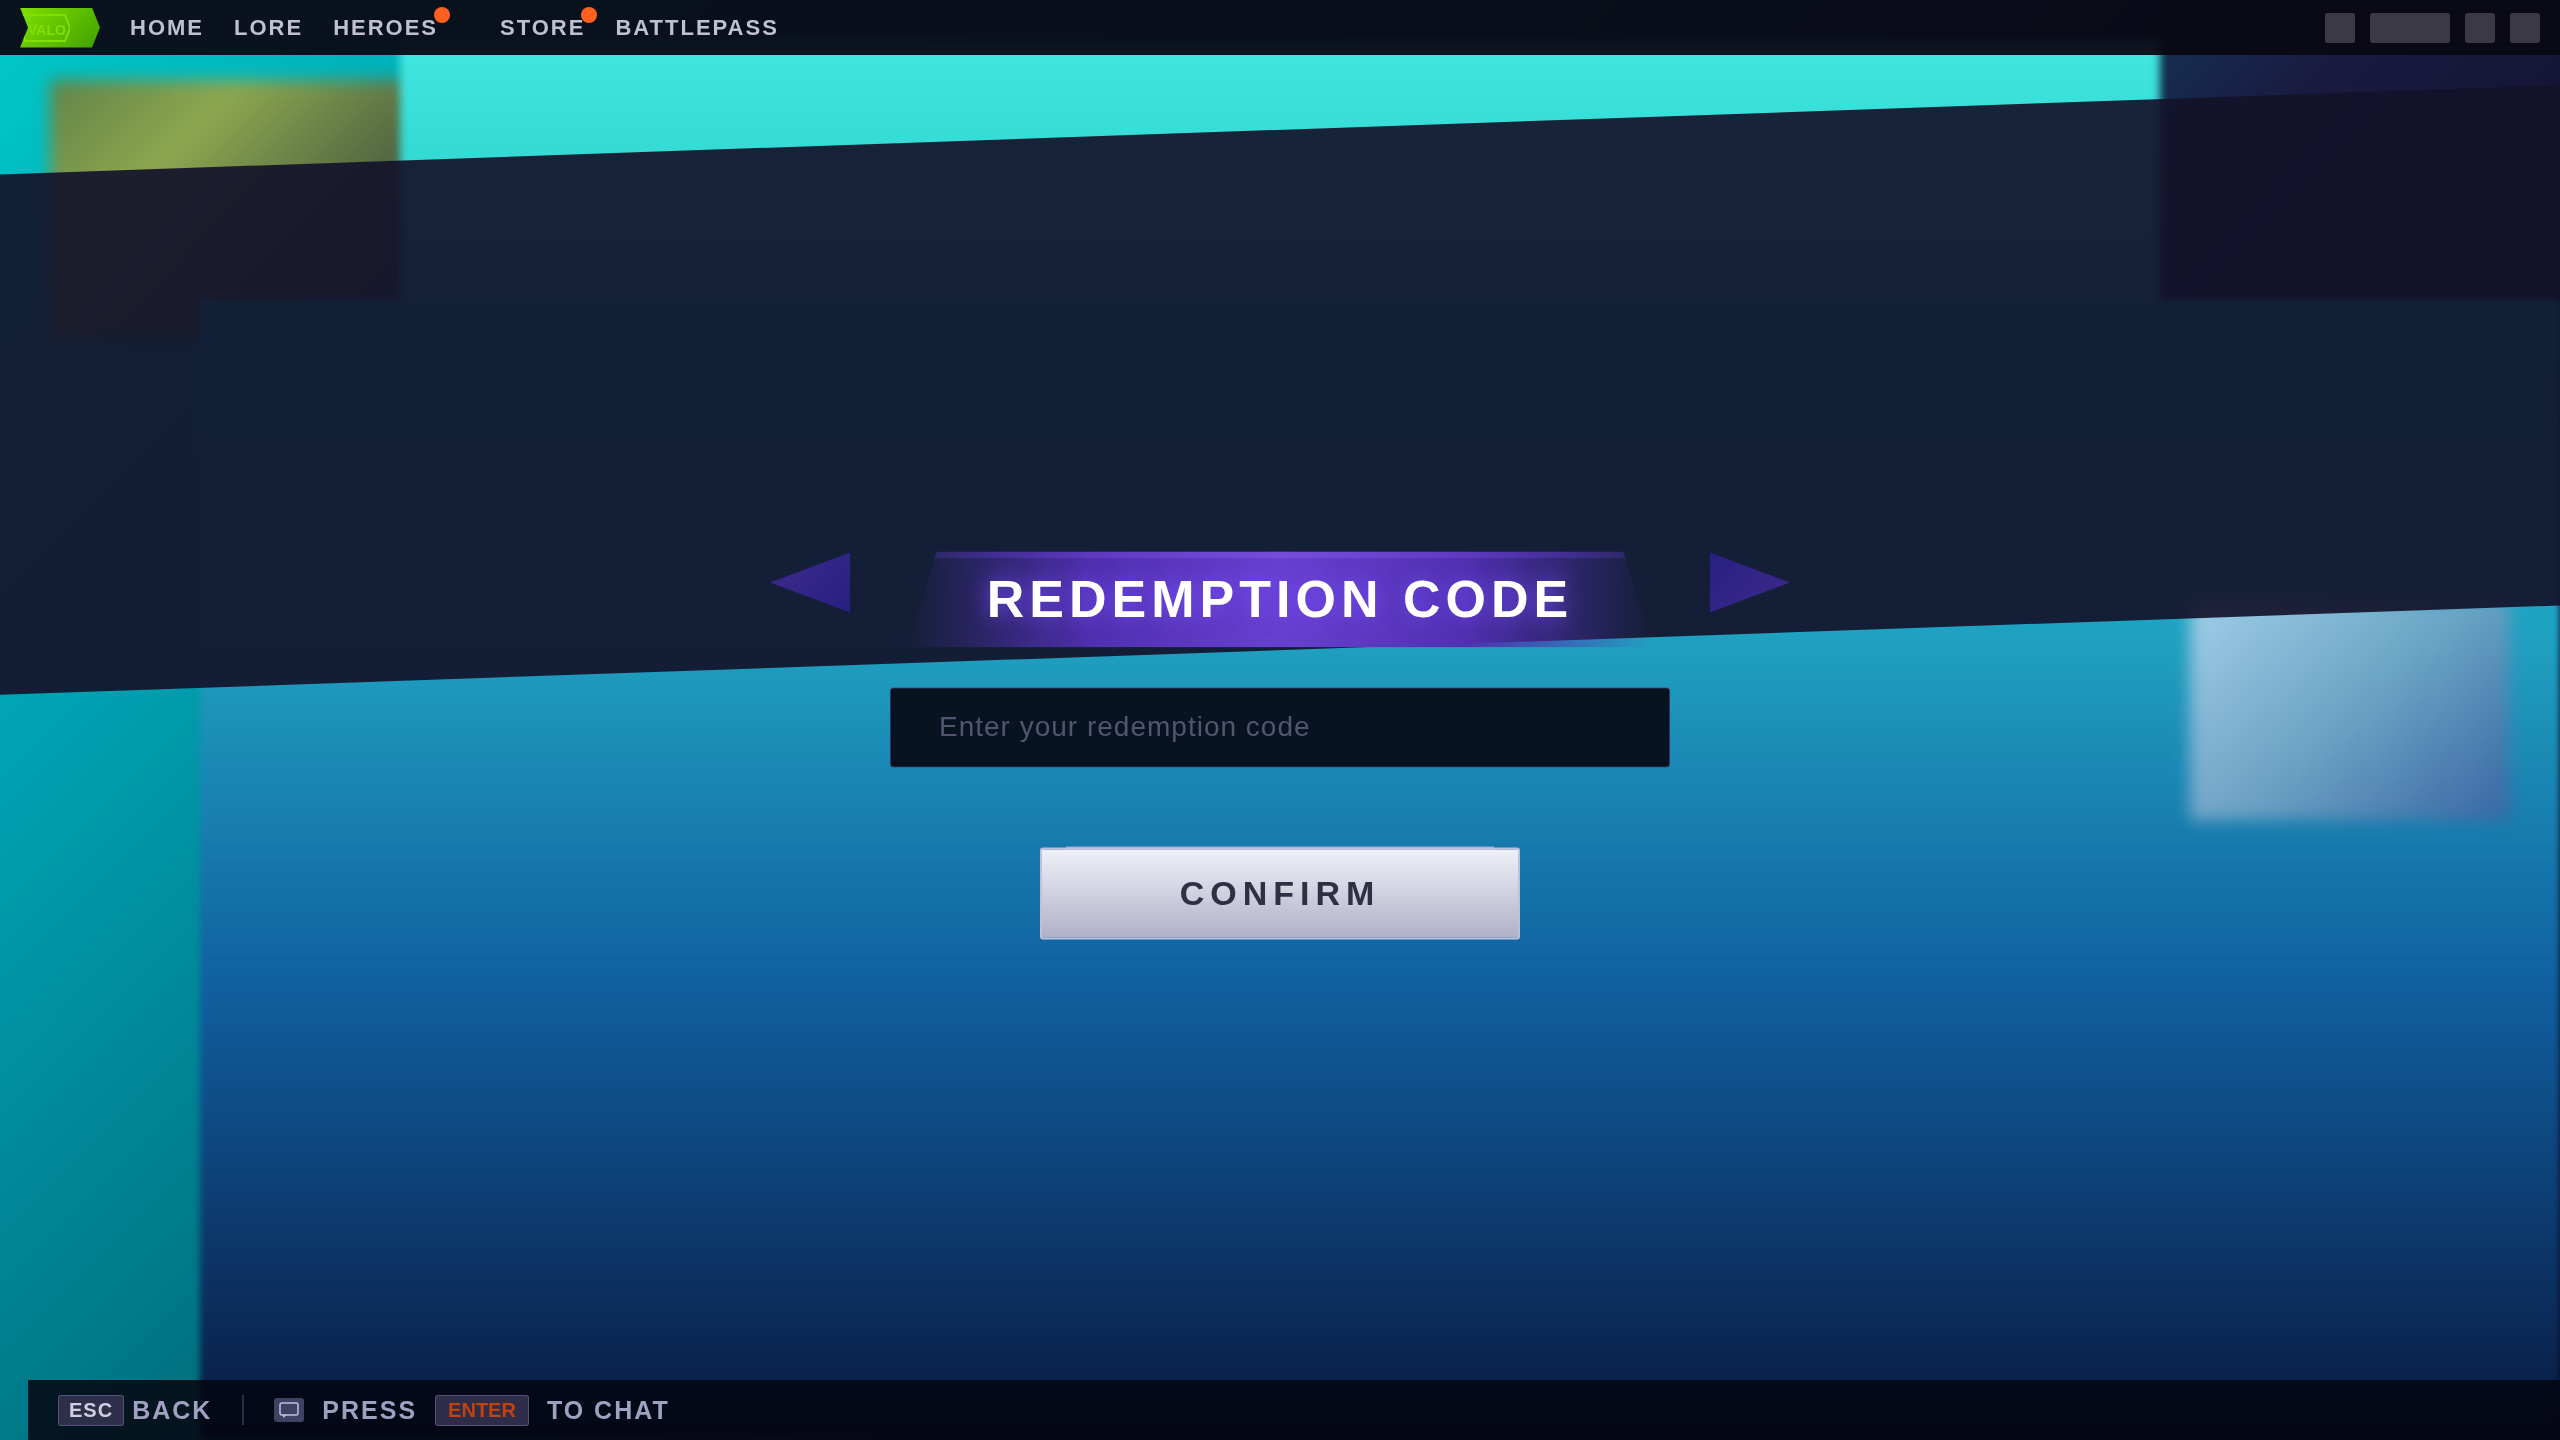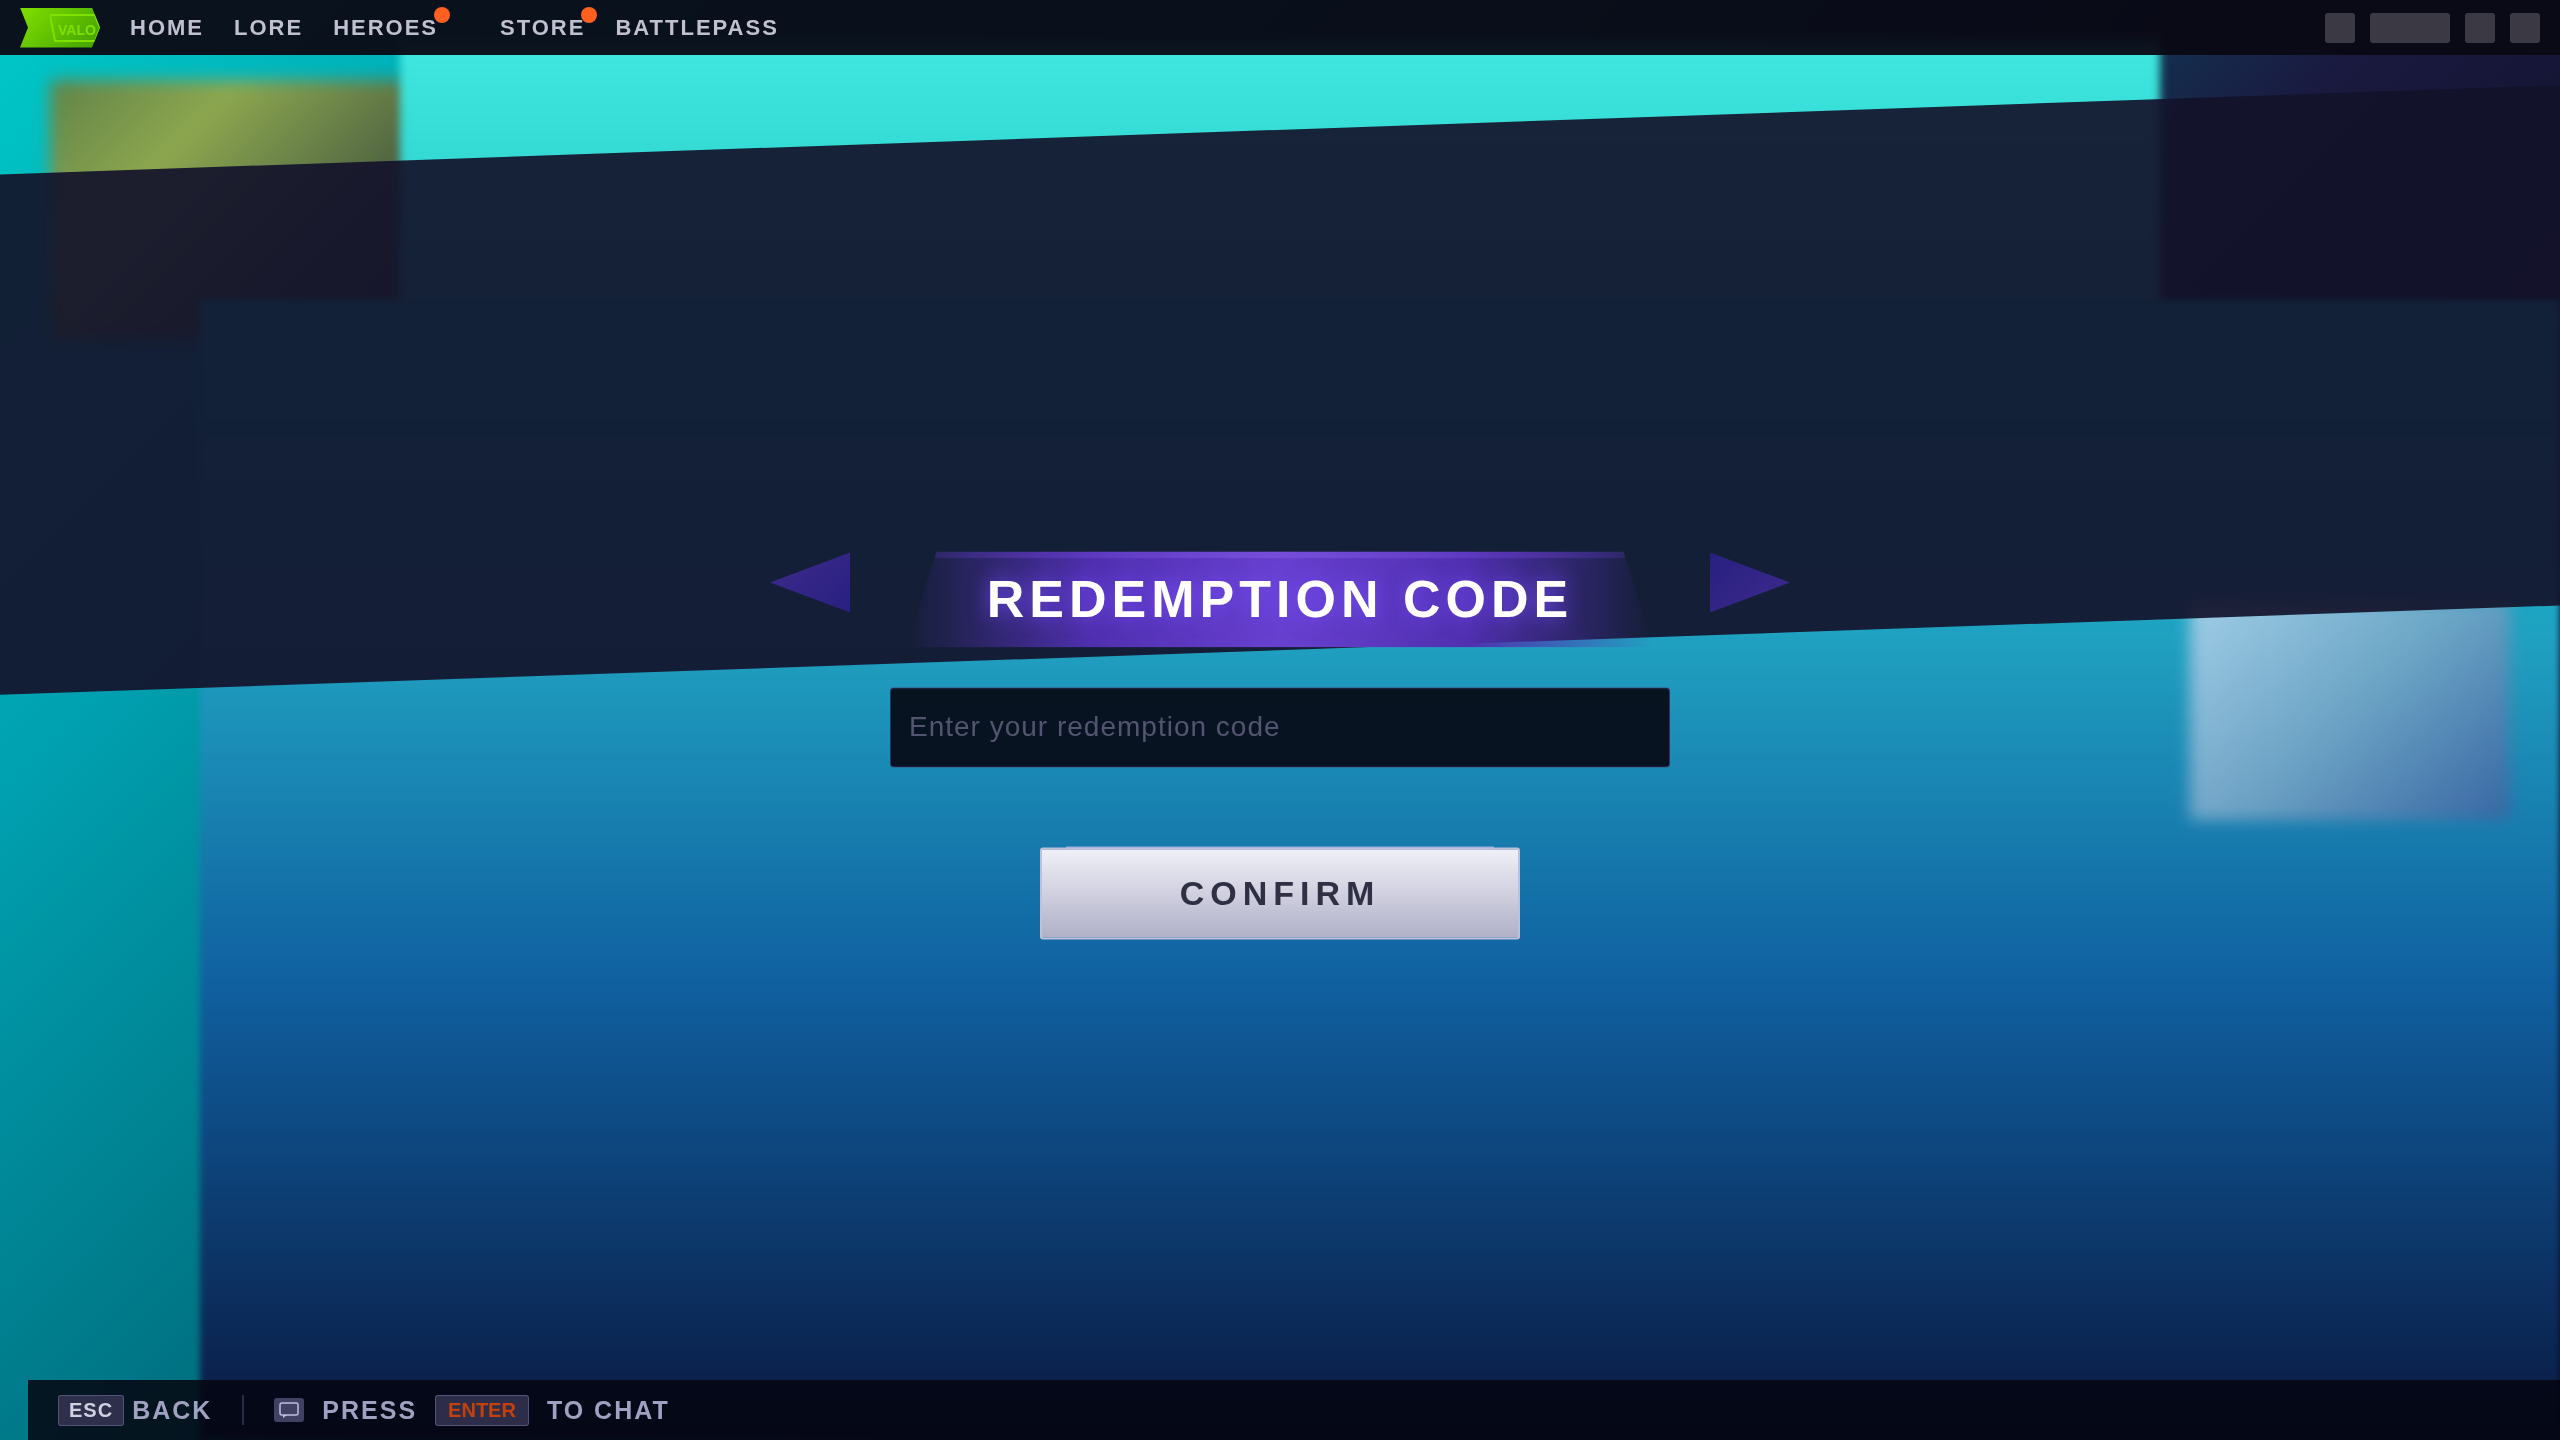--- a/index.html
+++ b/index.html
@@ -97,21 +97,21 @@
       gap: 30px;
     }
 
     .nav-logo {
       width: 80px;
       height: 40px;
       background: linear-gradient(135deg, #80e000, #40a000);
       clip-path: polygon(10% 50%, 0% 0%, 90% 0%, 100% 50%, 90% 100%, 0% 100%);
       display: flex;
       align-items: center;
-      justify-content: flex-end;
+      justify-content: flex-start;
     }
 
     .nav-item {
       color: #c0c0d0;
       font-size: 22px;
       font-weight: bold;
       letter-spacing: 2px;
       text-transform: uppercase;
       cursor: pointer;
       position: relative;
@@ -221,21 +221,21 @@
     }
 
     .code-input {
       width: 100%;
       height: 80px;
       background: rgba(5, 5, 15, 0.9);
       border: 1px solid rgba(100, 80, 160, 0.5);
       border-radius: 4px;
       color: rgba(180, 170, 210, 0.6);
       font-size: 28px;
-      padding: 0 18px;
+      padding: 0 48px;
       outline: none;
       font-family: 'Arial', sans-serif;
       letter-spacing: 1px;
     }
 
     .code-input::placeholder {
       color: rgba(160, 150, 190, 0.5);
     }
 
     

